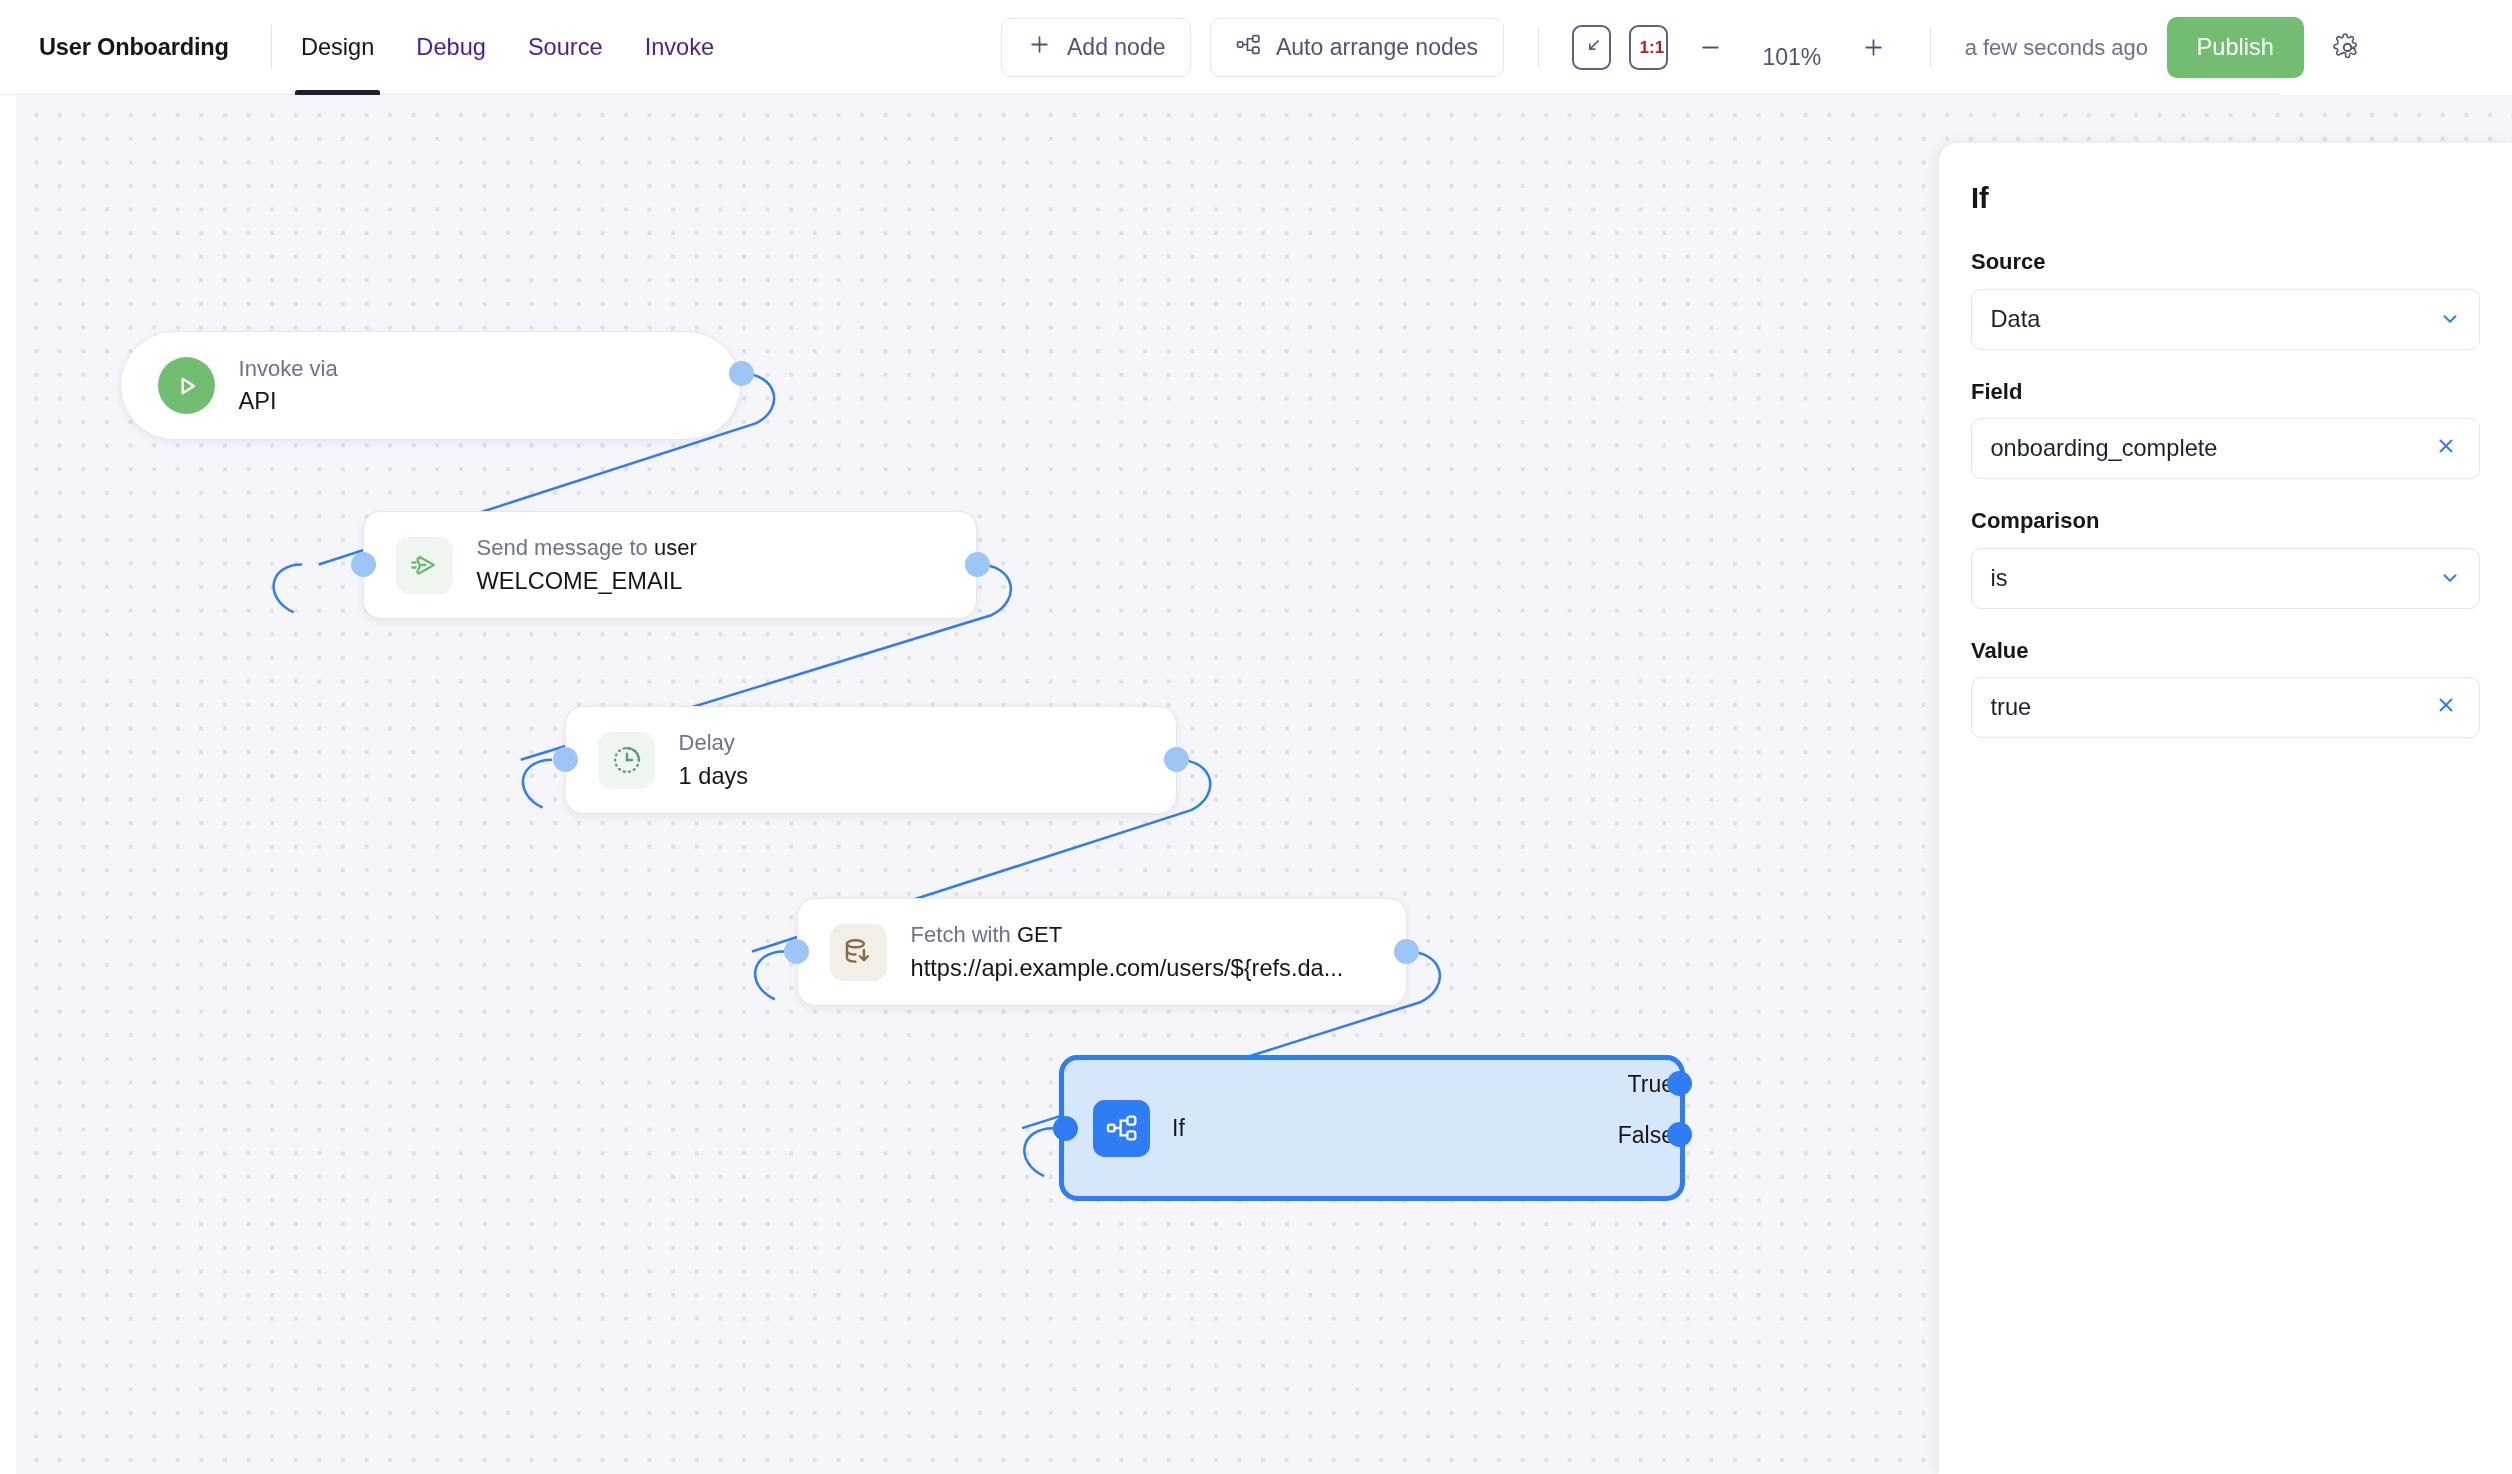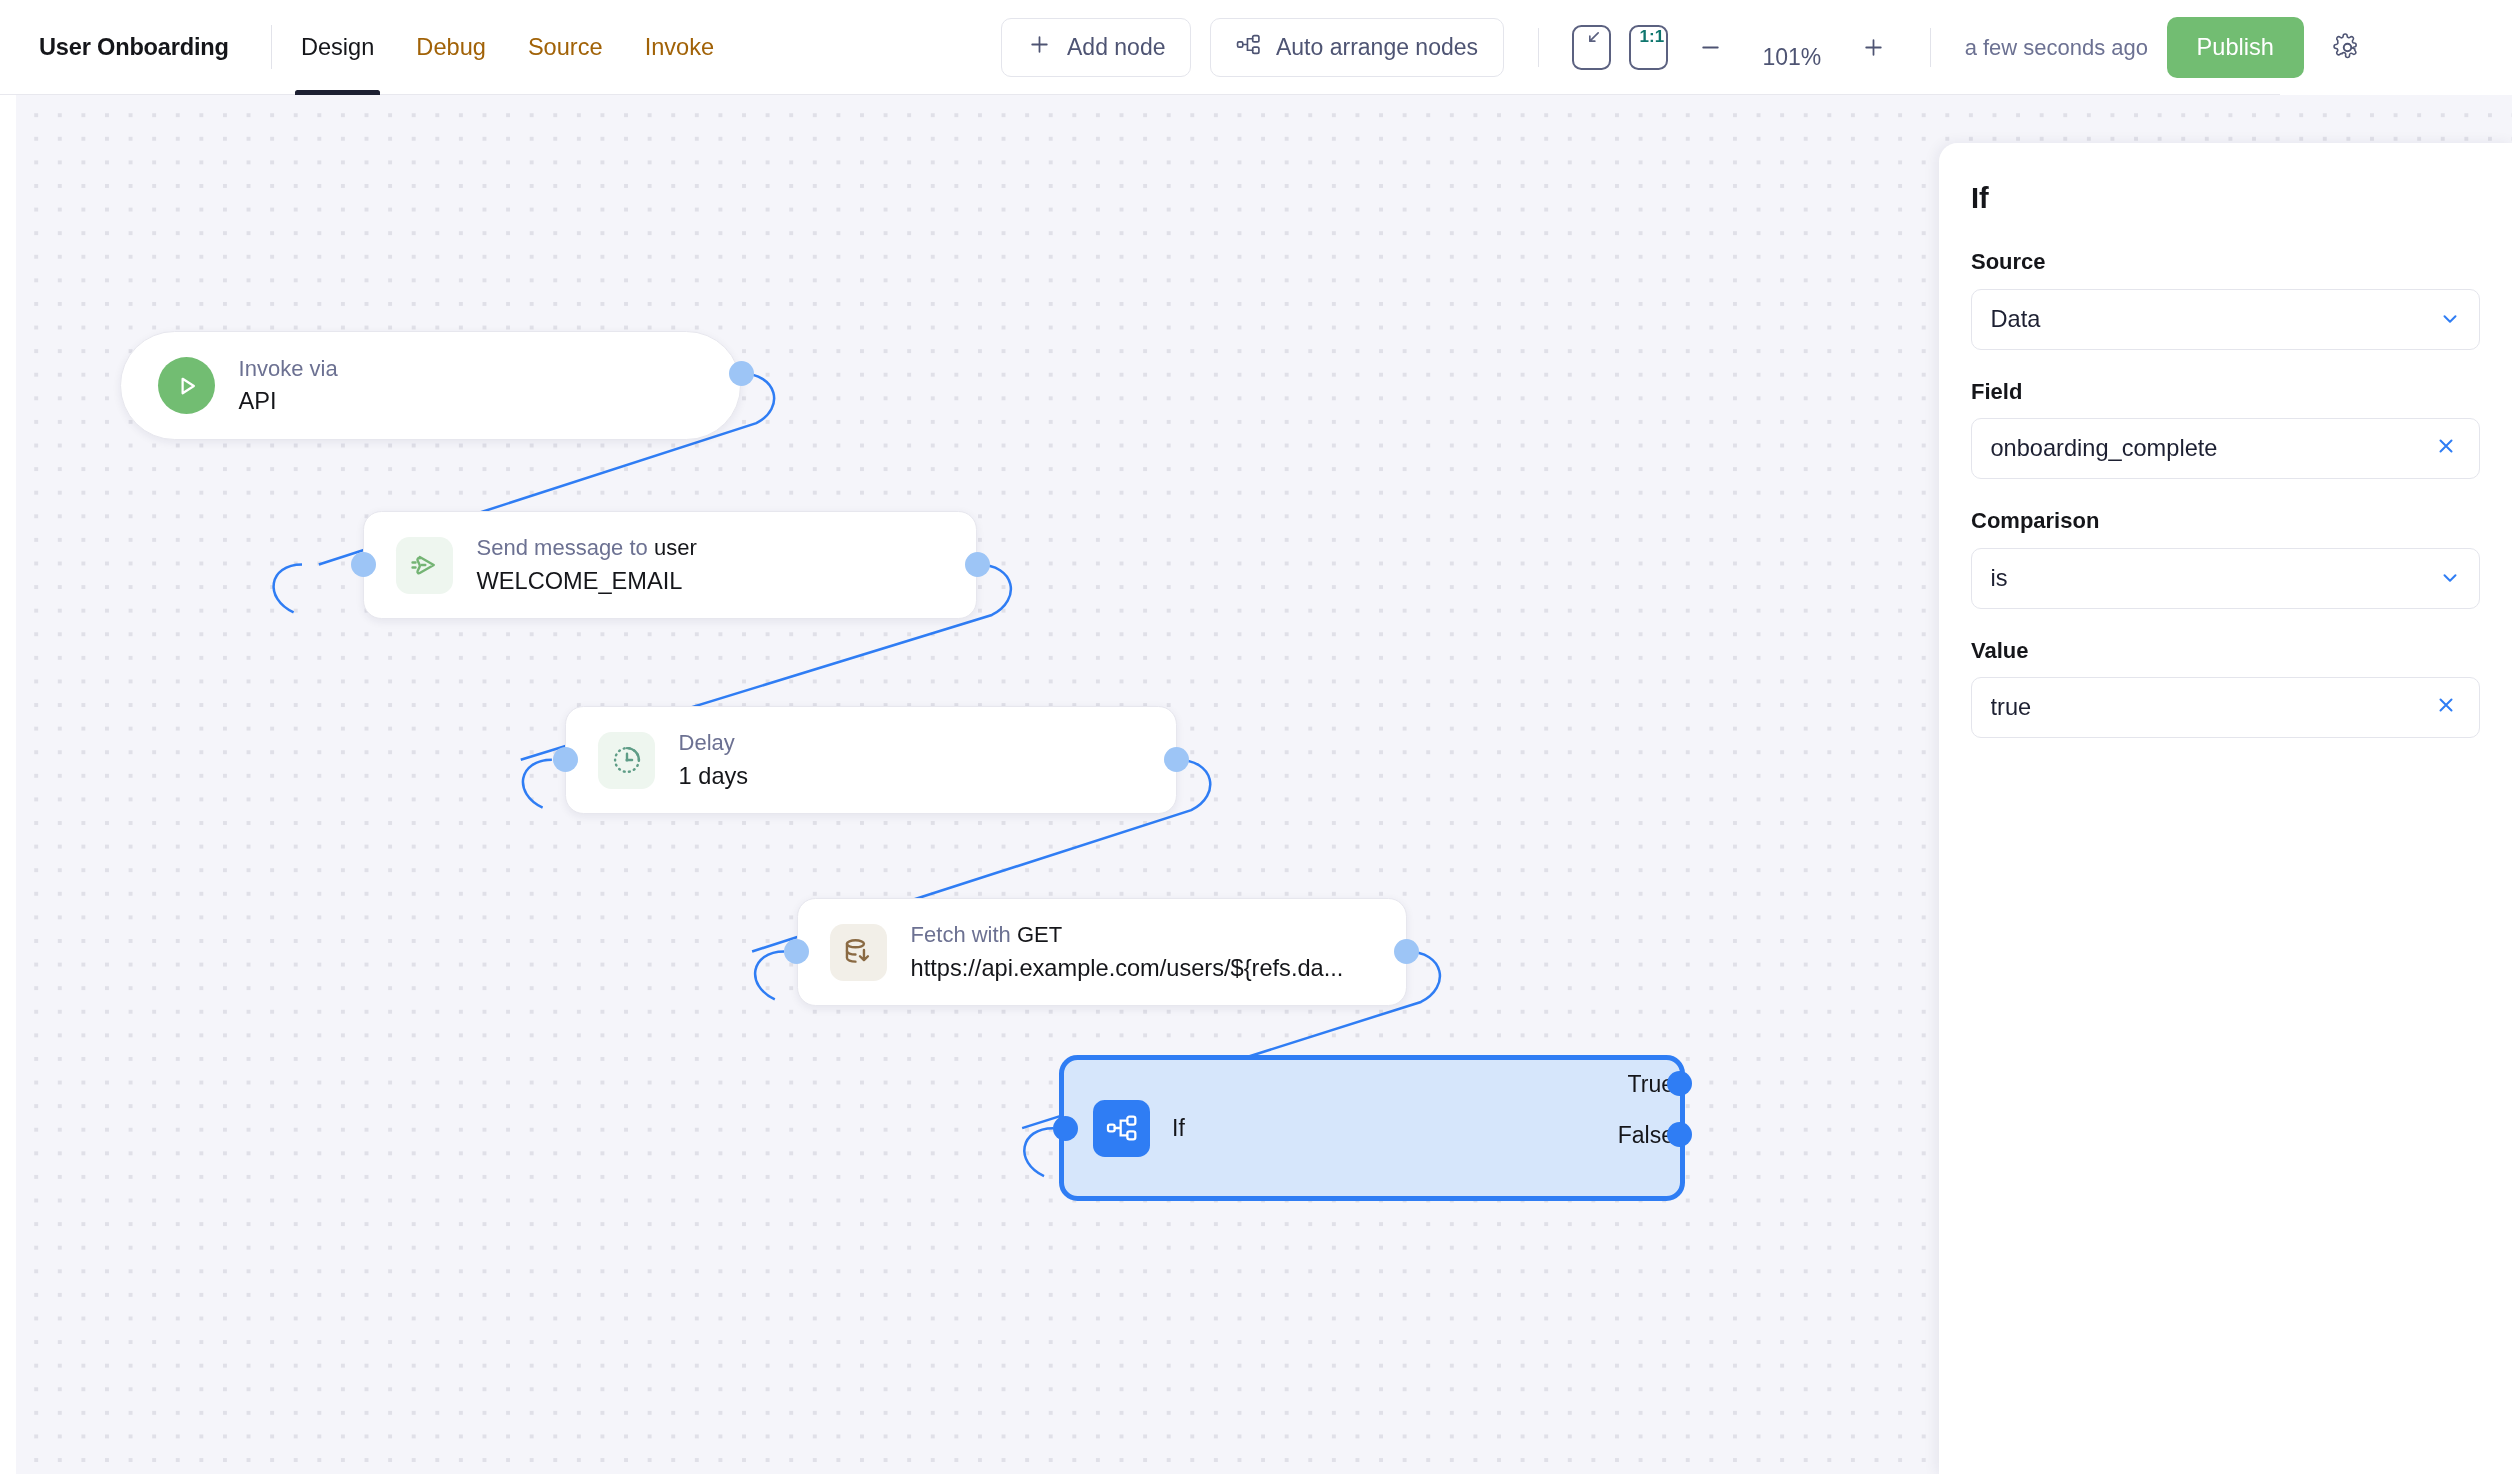--- a/index.html
+++ b/index.html
@@ -27,21 +27,21 @@
   }
   .title-sep {
     width: 0.8px; height: 44px; background: #e2e3ea;
     margin-left: 42px; margin-right: 8.4px;
   }
   .tabs { display: flex; align-items: center; height: 95px; }
   .tab {
     position: relative;
     height: 95px; display: flex; align-items: center;
     padding: 0 21px;
-    font-size: 23.6px; color: #a16207;
+    font-size: 23.6px; color: #4c1d95;
     cursor: pointer; white-space: nowrap;
   }
   .tab.active { color: #15161a; font-weight: normal; }
   .tab.active::after {
     content: ""; position: absolute;
     left: 15px; right: 15px; bottom: 0; height: 4.2px;
     background: #1d2032; border-radius: 2.5px 2.5px 0 0;
   }
 
   .tb-center {
@@ -54,22 +54,22 @@
     border: 0.8px solid #e4e5ec; border-radius: 10px;
     background: #fff; color: #4e5473; font-size: 23px;
     cursor: pointer; white-space: nowrap;
   }
 
   .tb-sep { width: 0.8px; height: 39px; background: #e2e3ea; margin: 0 15px; }
 
   .iconbtn {
     width: 39px; height: 45px;
     border: 2.1px solid #5b6180; border-radius: 9.3px;
-    background: #fff; color: #0f766e;
-    display: flex; align-items: flex-start; justify-content: center;
+    background: #fff; color: #b91c1c;
+    display: flex; align-items: center; justify-content: center;
     cursor: pointer; font-size: 17px; padding-left: 6px;
   }
   .zoomgrp { display: flex; align-items: flex-end; gap: 21px; }
   .zbtn {
     width: 47px; height: 47px; border: none; background: transparent;
     color: #4e5473; cursor: pointer;
     display: flex; align-items: center; justify-content: center;
   }
   .zlevel {
     font-size: 23px; color: #4e5473; min-width: 74px; text-align: center;

